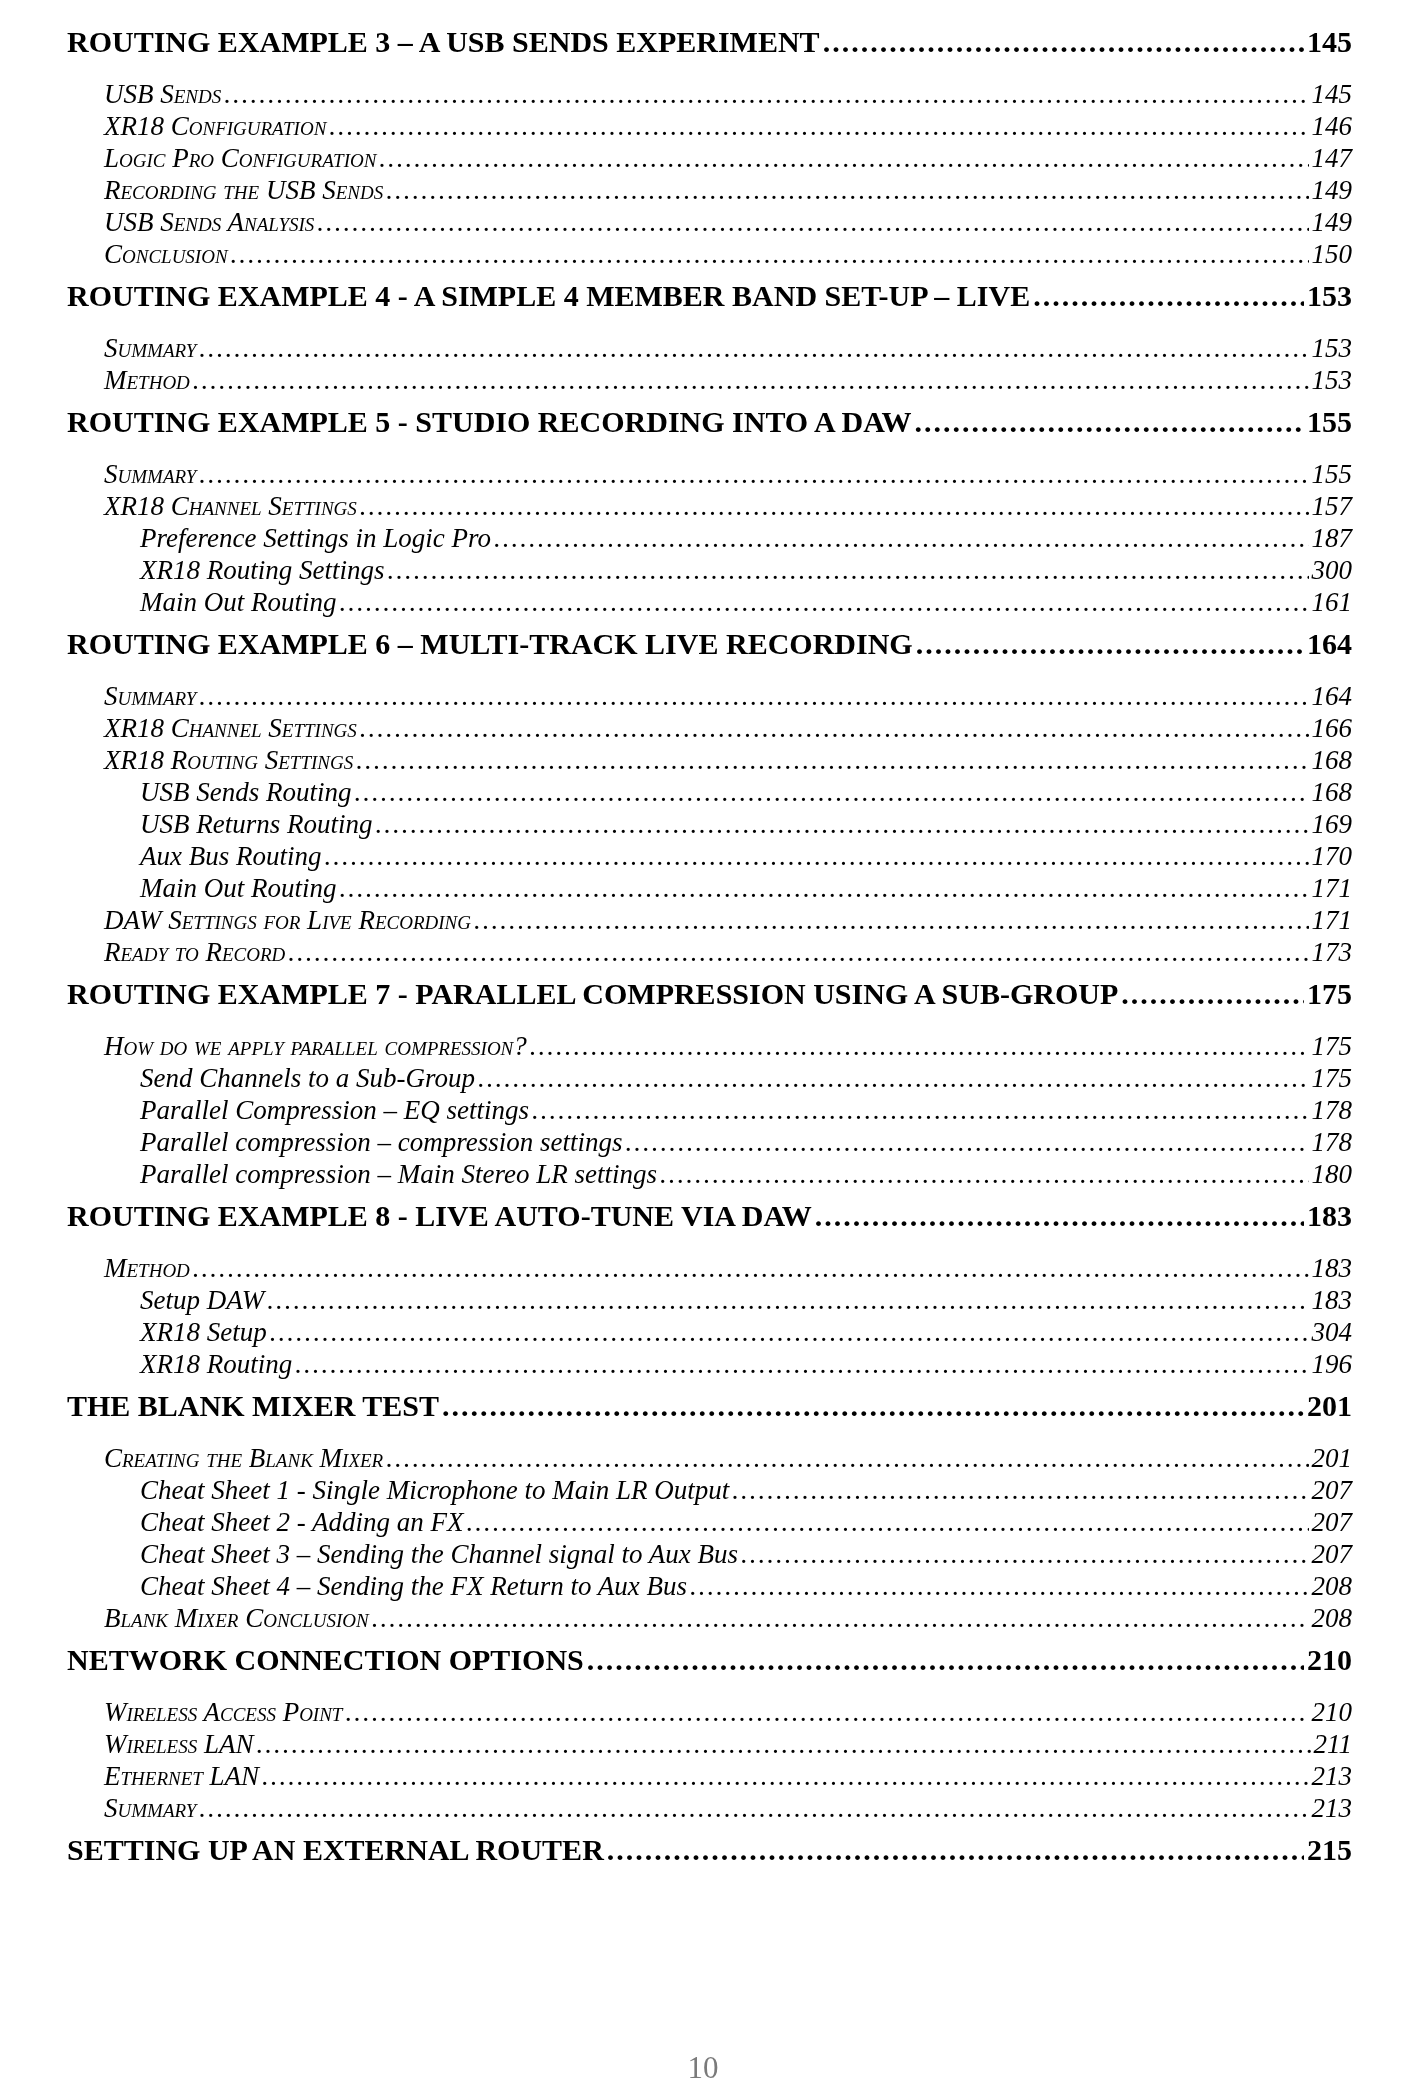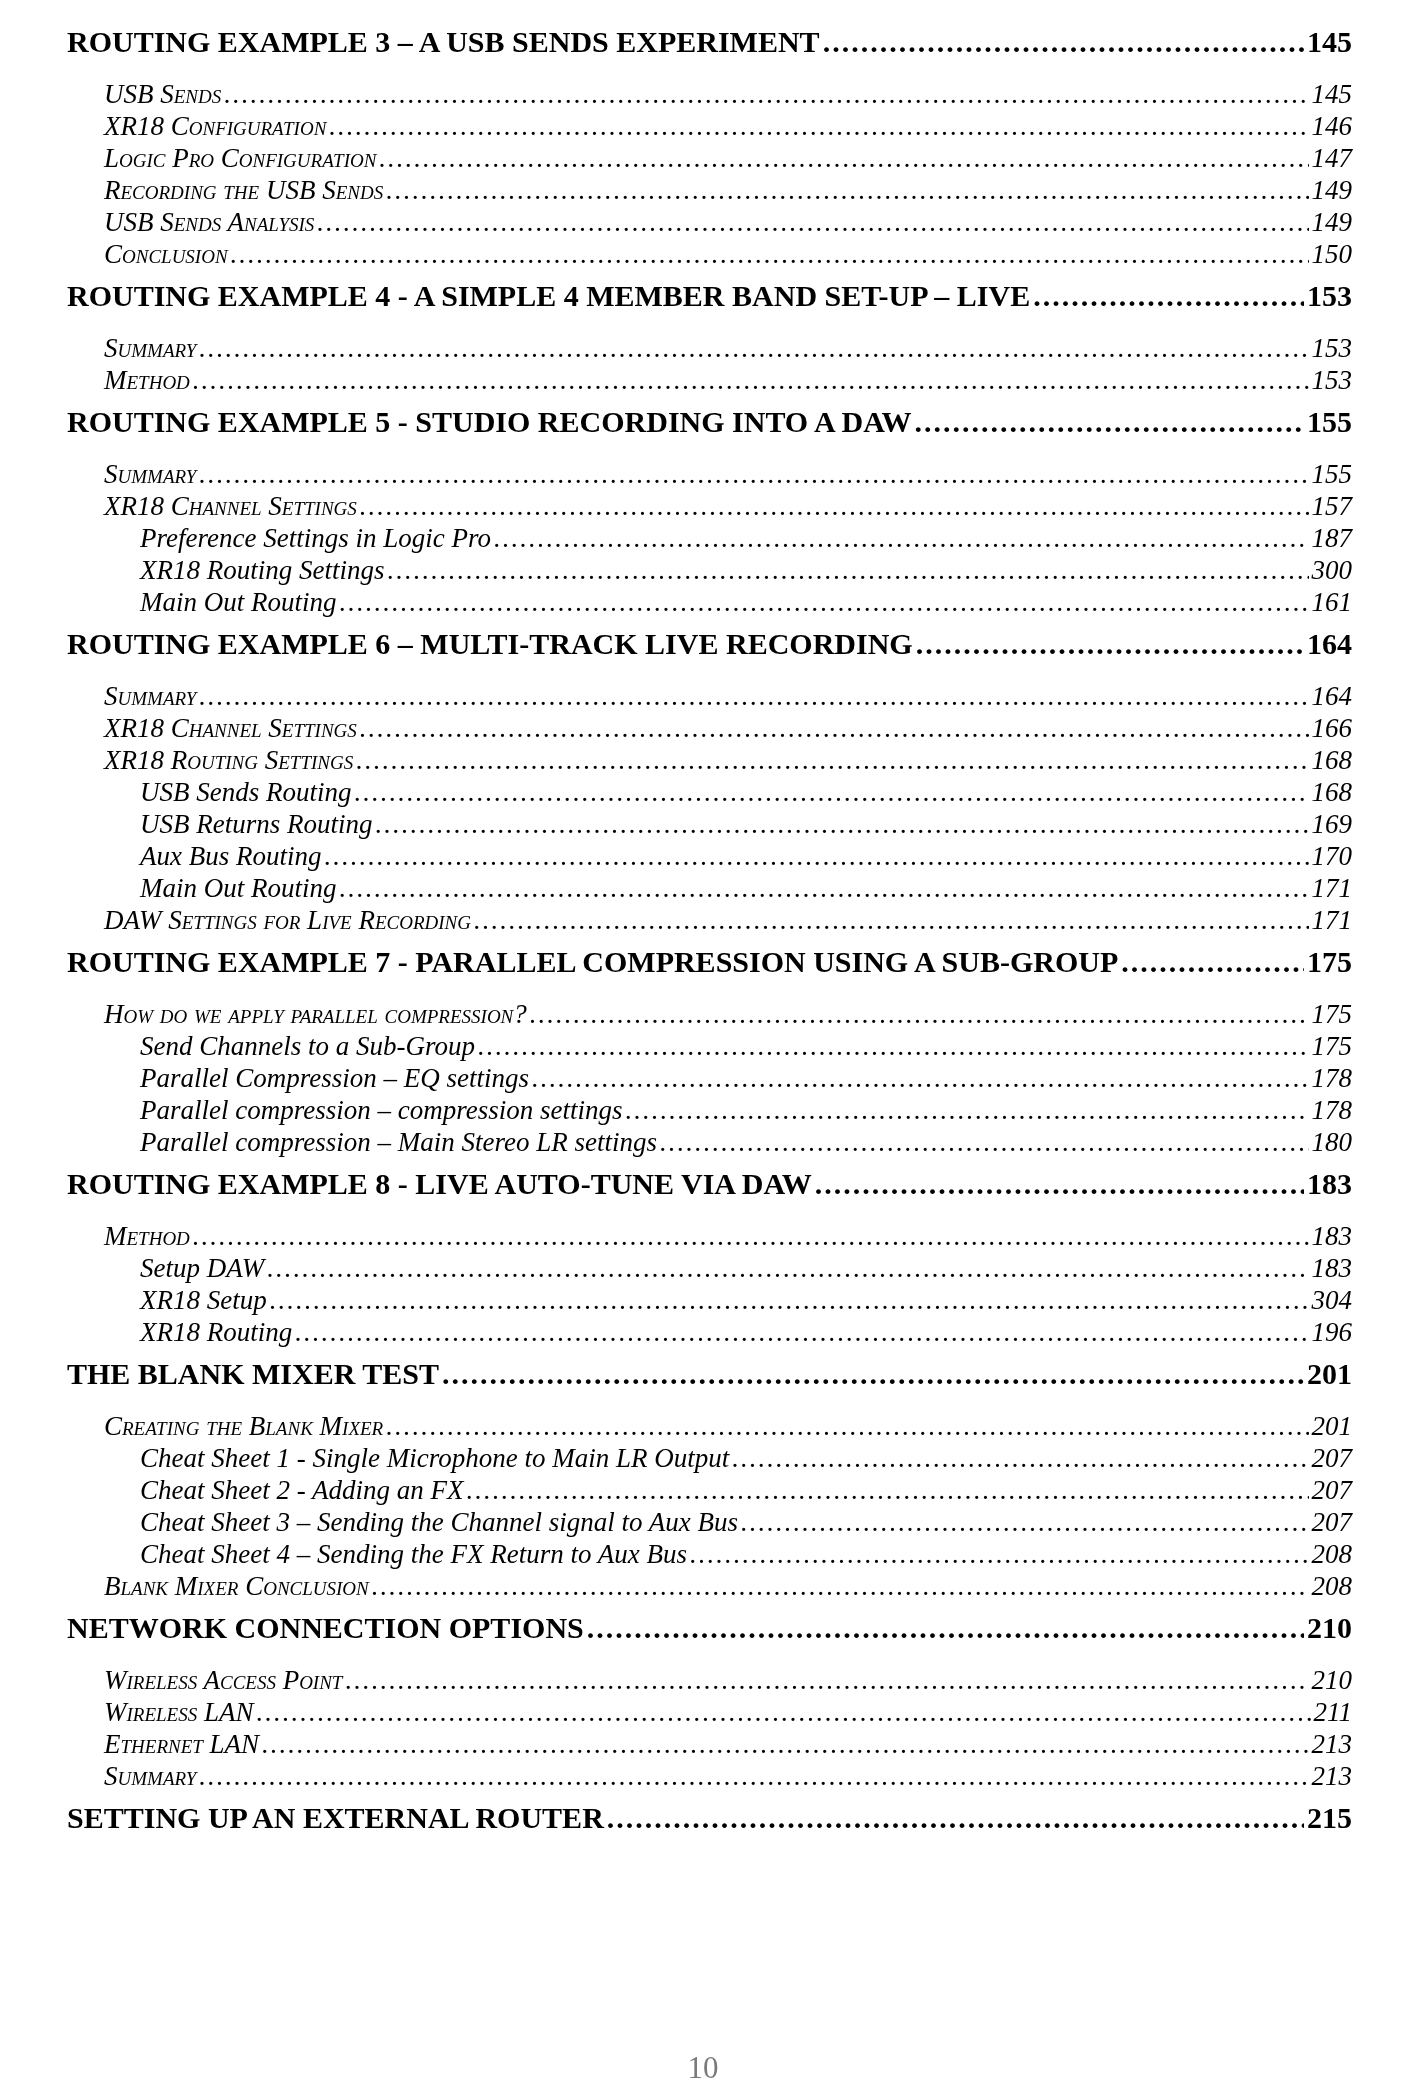--- a/index.html
+++ b/index.html
@@ -220,20 +220,25 @@
     <span class="dots"></span>
     <span class="pagenum">171</span>
   </div>
 
   <div class="row level-2">
     <span class="label">DAW Settings for Live Recording</span>
     <span class="dots"></span>
     <span class="pagenum">171</span>
   </div>
 
+  <div class="row level-2">
+    <span class="label">Ready to Record</span>
+    <span class="dots"></span>
+    <span class="pagenum">173</span>
+  </div>
 
   <div class="row level-1">
     <span class="label">ROUTING EXAMPLE 7 - PARALLEL COMPRESSION USING A SUB-GROUP</span>
     <span class="dots"></span>
     <span class="pagenum">175</span>
   </div>
 
   <div class="row level-2">
     <span class="label">How do we apply parallel compression?</span>
     <span class="dots"></span>

